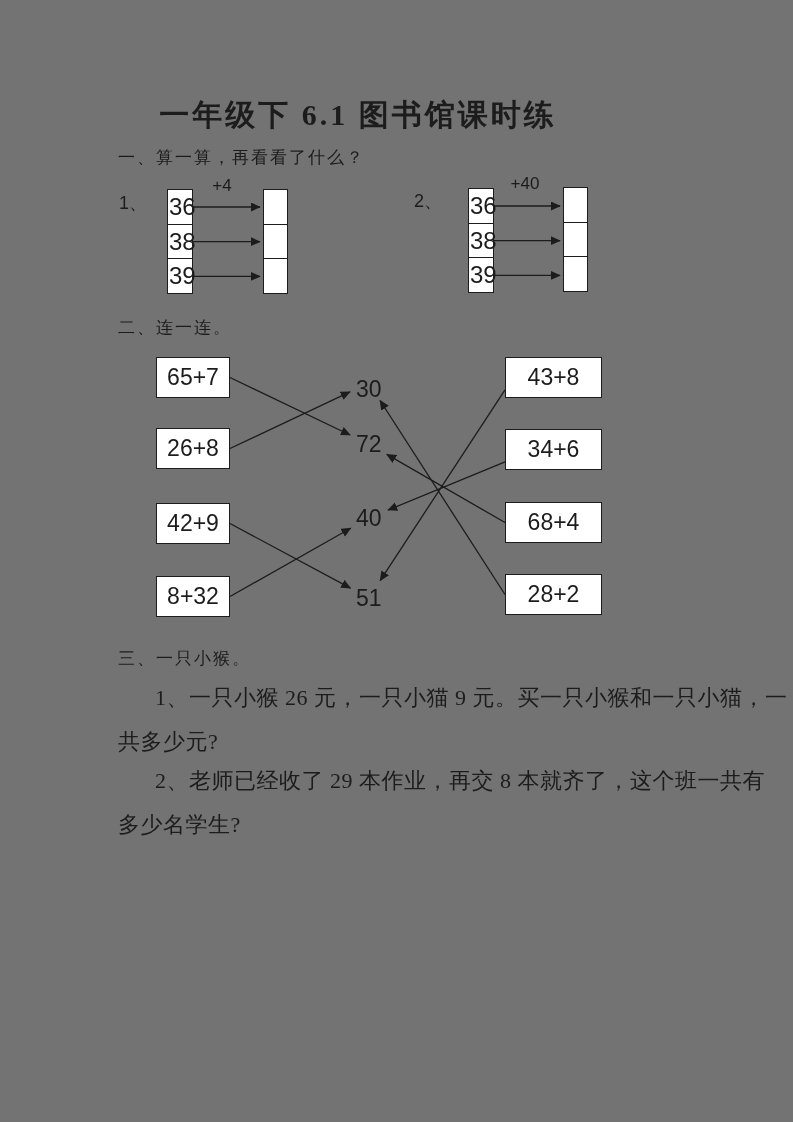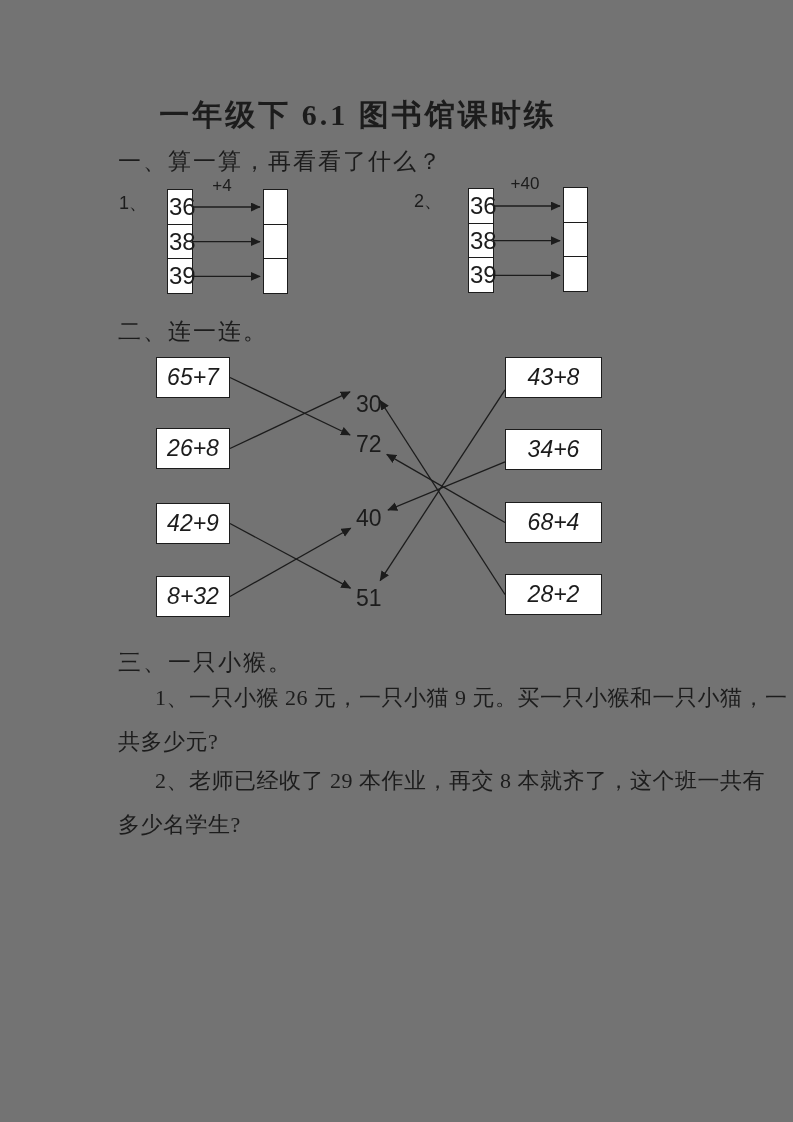--- a/index.html
+++ b/index.html
@@ -2,21 +2,21 @@
 <html><head>
 <meta charset="utf-8">
 <style>
   html,body{margin:0;padding:0;background:#ffffff;}
   .page{position:relative;width:793px;height:1122px;background:#737373;
         font-family:"Liberation Serif",serif;color:#1c1c1c;overflow:hidden;}
   .abs{position:absolute;}
 
   
   .title{left:0;top:95px;width:716px;text-align:center;font-size:30px;font-weight:700;letter-spacing:3px;}
-  .sec-heading{font-size:23px;letter-spacing:2px;white-space:nowrap;}
+  .sec-heading{font-size:17px;letter-spacing:2px;white-space:nowrap;}
   .h1{left:118px;top:146px;}
   .h2{left:118px;top:316px;}
   .h3{left:118px;top:647px;}
 
   
   .ex{position:absolute;width:210px;height:132px;}
   .ex1{left:110px;top:175px;}
   .ex2{left:405px;top:173px;}
   .ex-label{position:absolute;left:9px;top:16px;font-size:18px;font-family:"Liberation Sans",sans-serif;}
   .op{position:absolute;top:1px;width:44px;text-align:center;font-size:17px;font-family:"Liberation Sans",sans-serif;}
@@ -28,32 +28,32 @@
   .ex2 .in-col{left:63px;top:15px;}
   .ex2 .out-col{left:158px;top:14px;}
   .cell{box-sizing:border-box;width:26px;height:36px;border:1.3px solid #1c1c1c;background:#fff;}
   .cell + .cell{margin-top:-1.3px;}
   .out-col .cell{width:25px;}
   .in-col .cell{font-family:"Liberation Sans",sans-serif;font-size:24px;line-height:33px;
                 padding-left:1px;white-space:nowrap;overflow:visible;}
 
   
   .match-box{position:absolute;box-sizing:border-box;width:74px;height:41px;border:1.4px solid #1c1c1c;
-             font-family:"Liberation Sans",sans-serif;font-size:23px;line-height:38px;text-align:center;background:#fff;font-style:italic;}
+             font-family:"Liberation Sans",sans-serif;font-size:23px;line-height:38px;text-align:center;background:#fff;}
   .lb0{left:156px;top:357px;}
   .lb1{left:156px;top:428px;}
   .lb2{left:156px;top:503px;}
   .lb3{left:156px;top:576px;}
   .rb{width:97px;left:505px;}
   .rb0{top:357px;}
   .rb1{top:429px;}
   .rb2{top:502px;}
   .rb3{top:574px;}
   .mid-num{position:absolute;left:356px;font-family:"Liberation Sans",sans-serif;font-size:23px;line-height:24px;}
-  .m0{top:392px;}
+  .m0{top:377px;}
   .m1{top:432px;}
   .m2{top:506px;}
   .m3{top:586px;}
 
   
   .prob-line{position:absolute;font-size:22px;letter-spacing:0.5px;white-space:nowrap;}
   .p0a{left:155px;top:683px;}
   .p0b{left:118px;top:727px;}
   .p1a{left:155px;top:766px;}
   .p1b{left:118px;top:810px;}

